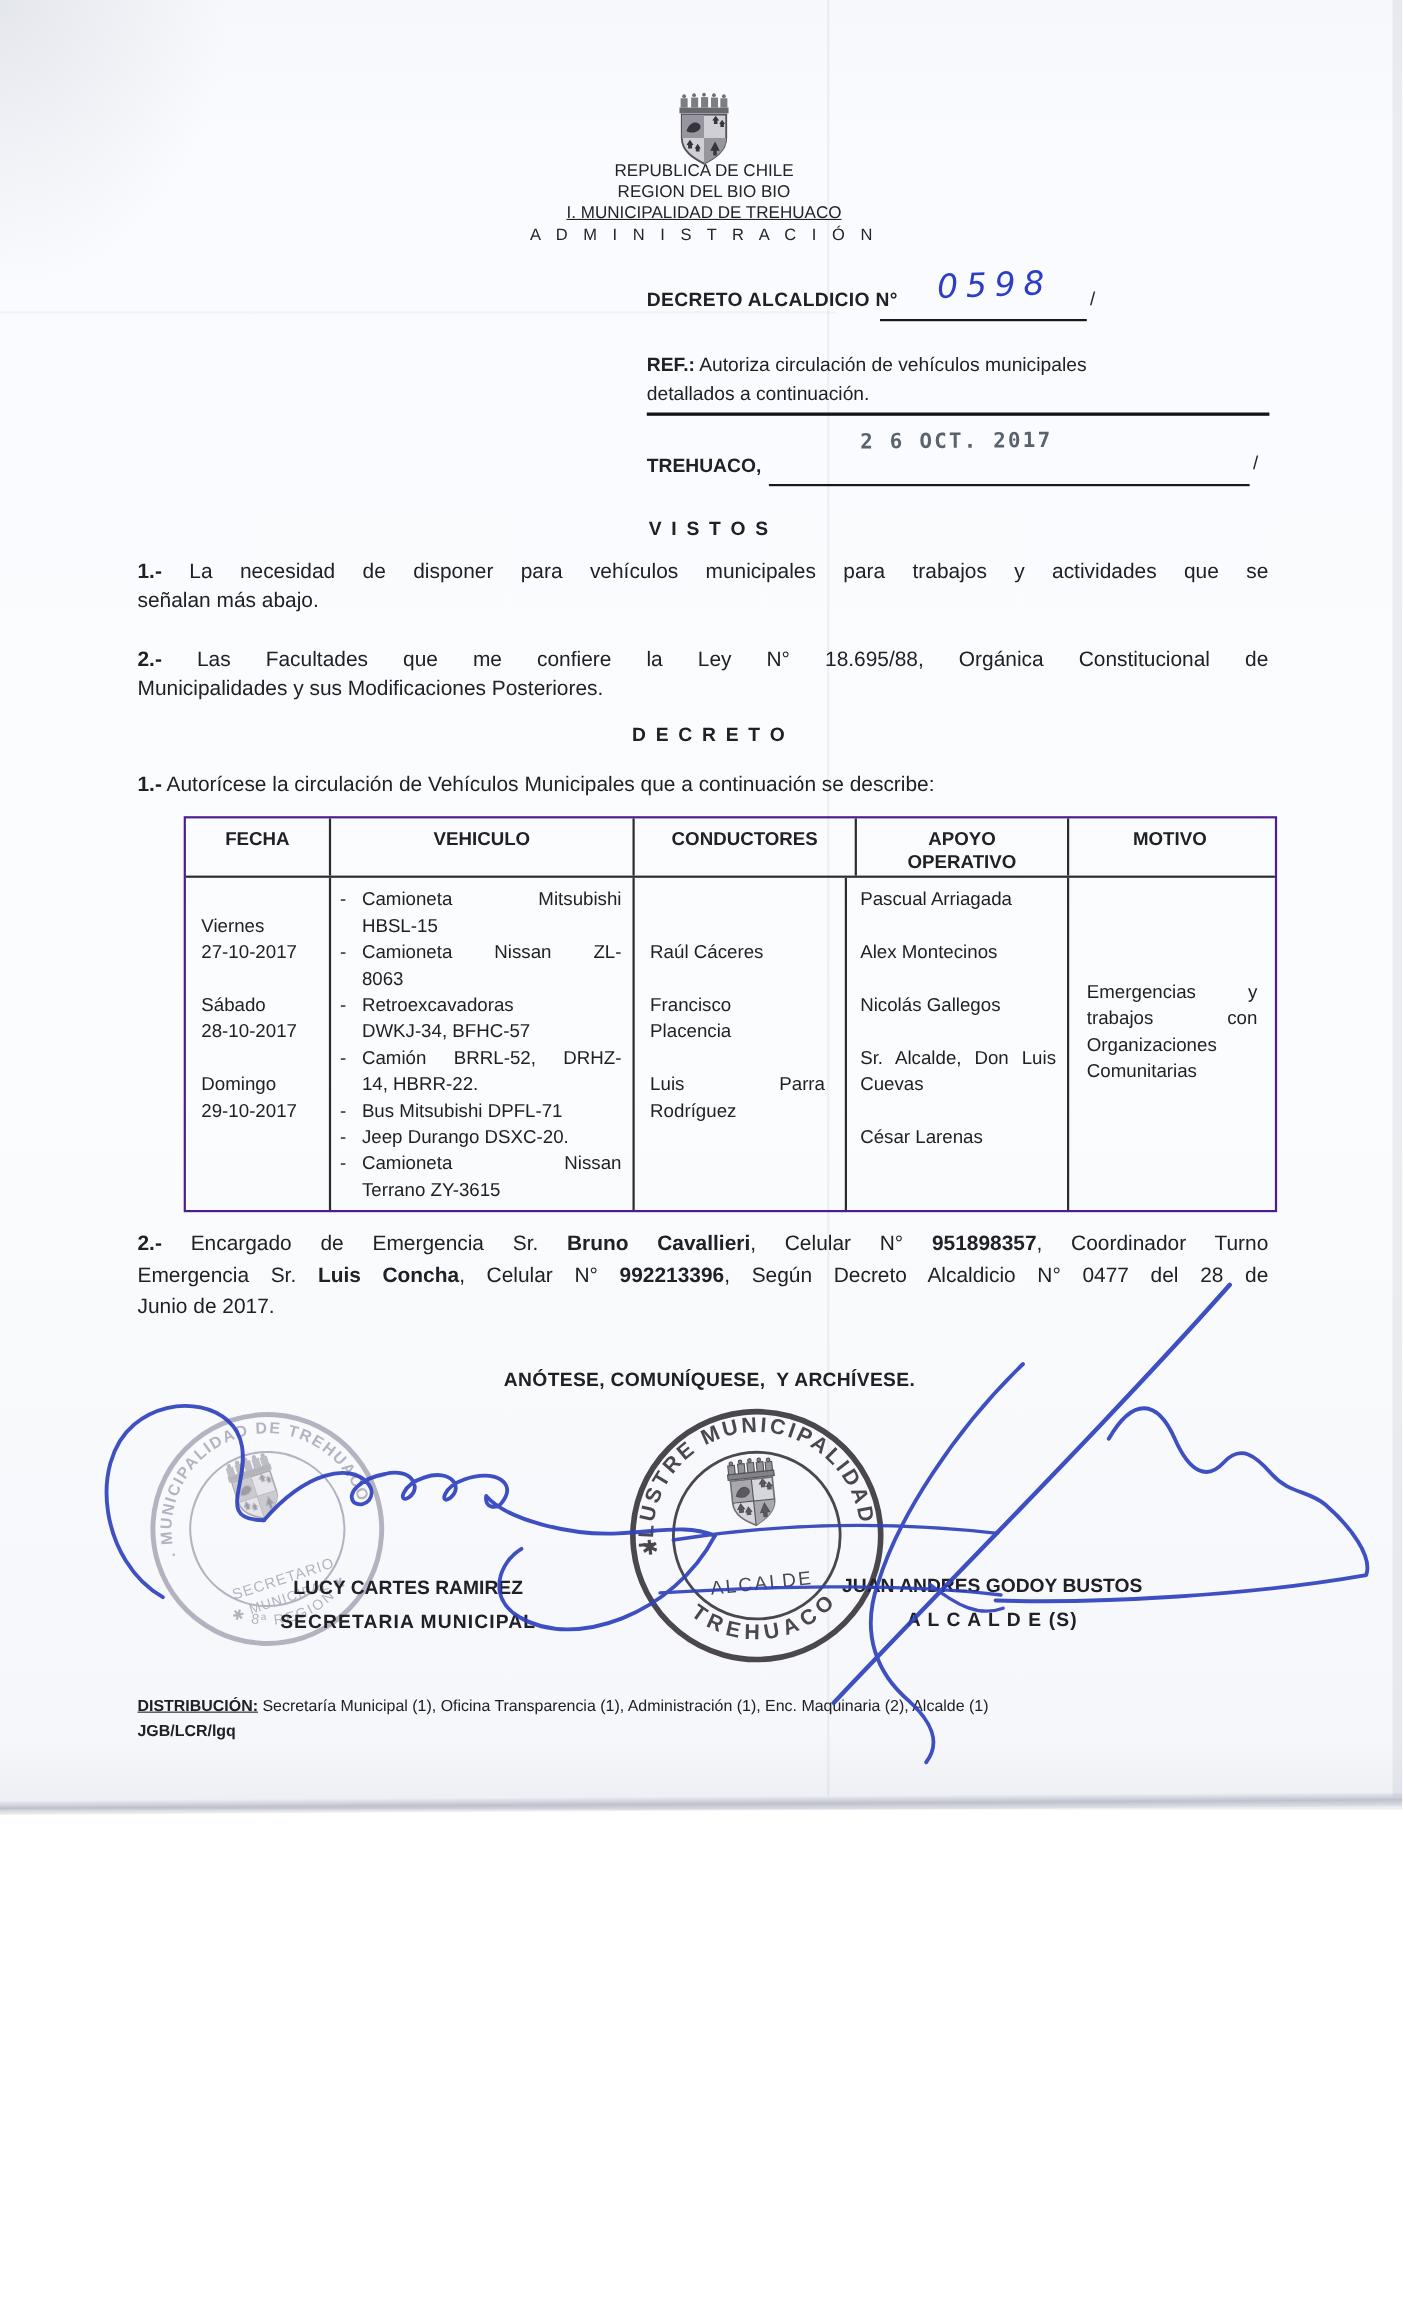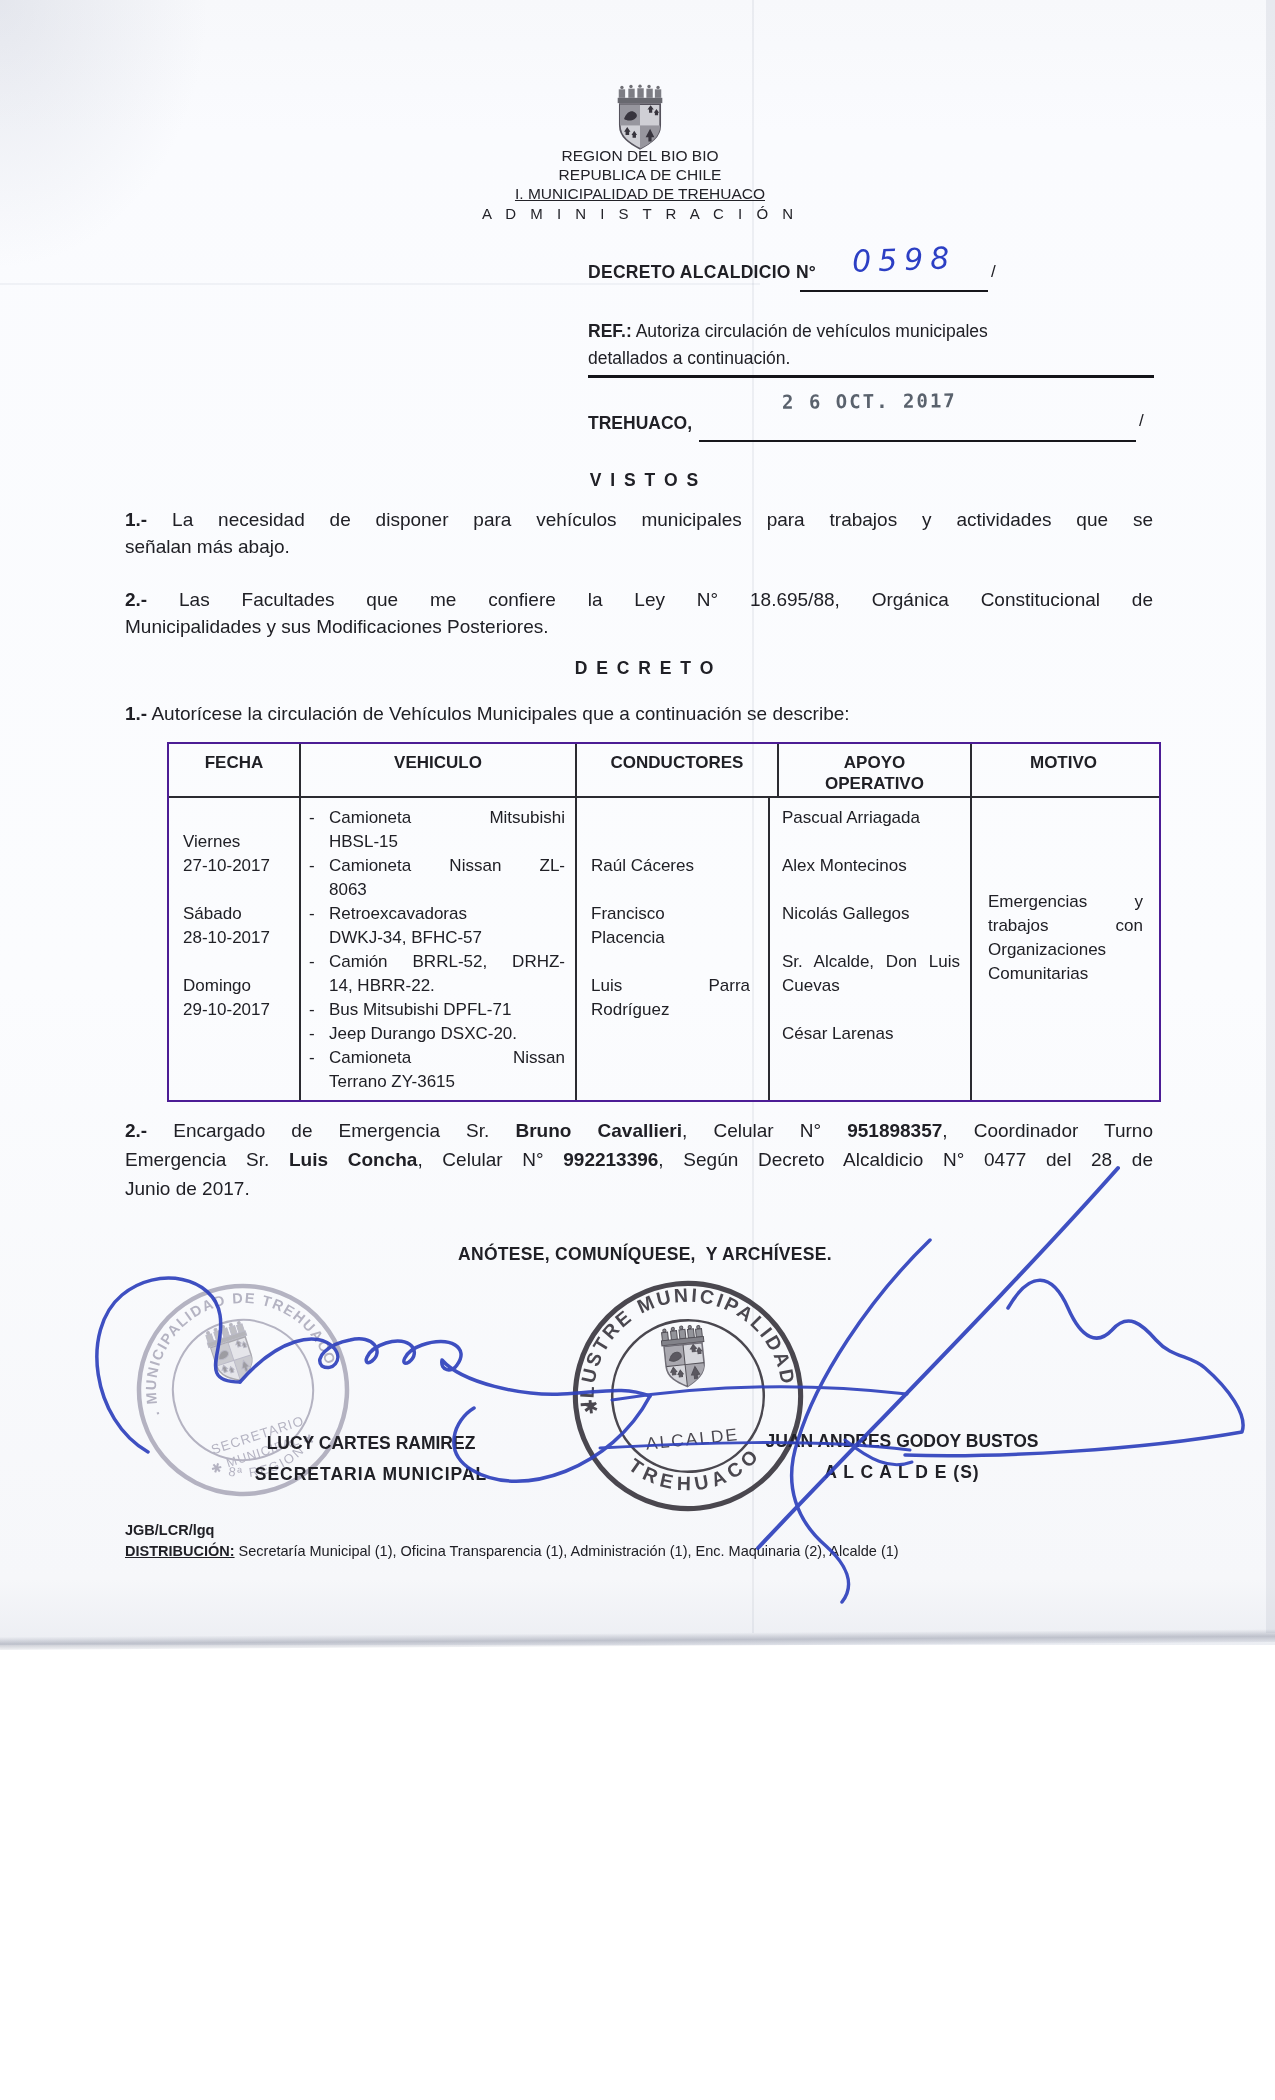--- a/index.html
+++ b/index.html
@@ -75,21 +75,21 @@
   .veh-item .vlines{flex:1;padding-left:8px;}
 
   .closing{left:125px;top:1244px;width:1040px;text-align:center;font-weight:bold;
            font-size:17.5px;letter-spacing:.3px;white-space:pre;}
 
   .sig{text-align:center;font-weight:bold;font-size:17.5px;line-height:31px;}
   .sig-left{left:216px;top:1428px;width:310px;}
   .sig-right{left:712px;top:1426px;width:380px;}
   .sig .role{letter-spacing:1px;}
 
-  .footer-initials{left:125px;top:1522px;font-size:14.5px;font-weight:bold;}
+  .footer-initials{left:125px;top:1566px;font-size:14.5px;font-weight:bold;}
   .footer-dist{left:125px;top:1543px;width:1060px;font-size:14.5px;}
   .footer-dist .lbl{font-weight:bold;text-decoration:underline;}
 
   .stamp{position:absolute;}
   .stamp-left{left:123px;top:1270px;opacity:.52;}
   .stamp-right{left:560px;top:1268px;opacity:.86;}
   .pen{position:absolute;left:0;top:1130px;z-index:6;}
   .logo{position:absolute;left:608px;top:84px;}
 </style>
 </head>
@@ -127,22 +127,22 @@
           <path d="M37 24 l3 -4 l3 4 l-1.5 0 l0 3 l-3 0 l0 -3 z M43 27 l2.5 -3.5 l2.5 3.5 l-1 0 l0 2.5 l-3 0 l0 -2.5 z" fill="#37343d"></path>
           <path d="M15 45 l3 -4.5 l3 4.5 l-1.2 0 l0 3 l-3.4 0 l0 -3 z M22 48 l2.6 -4 l2.6 4 l-1 0 l0 2.6 l-3.2 0 l0 -2.6 z" fill="#37343d"></path>
           <path d="M39.5 42 l4 8 l-2.6 0 l0 4 l-3 0 l0 -4 l-2.6 0 z" fill="#37343d"></path>
         </g>
       </g>
     </defs>
     <use href="#coat"></use>
   </svg>
 
   <div class="abs hdr">
+    <div>REPUBLICA DE CHILE</div>
     <div>REGION DEL BIO BIO</div>
-    <div>REPUBLICA DE CHILE</div>
     <div class="muni">I. MUNICIPALIDAD DE TREHUACO</div>
     <div class="admin">A D M I N I S T R A C I Ó N</div>
   </div>
 
   <div class="abs decree-label">DECRETO ALCALDICIO N°</div>
   <div class="abs decree-line"></div>
   <div class="abs decree-number">0598</div>
   <div class="abs decree-slash">/</div>
 
   <div class="abs ref">

